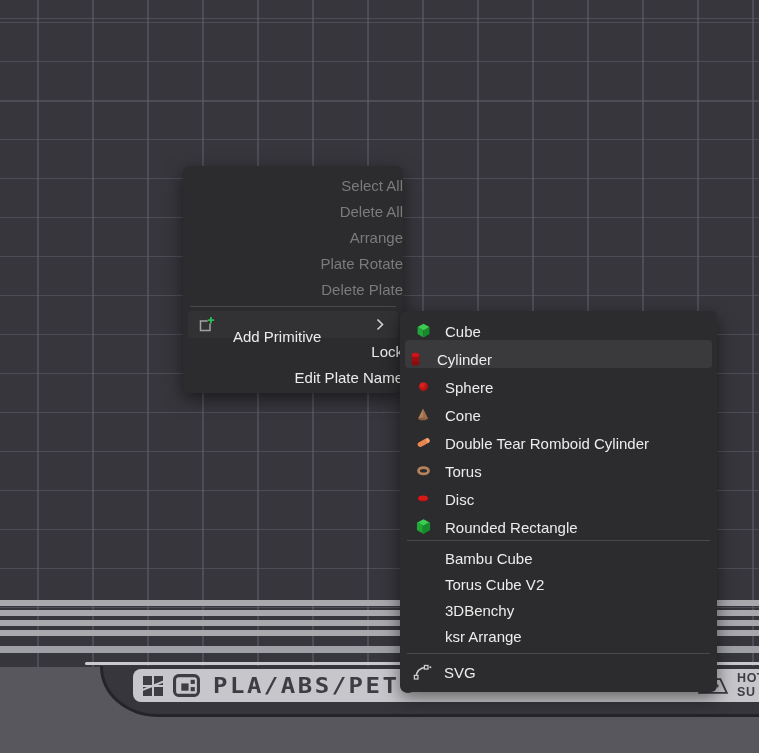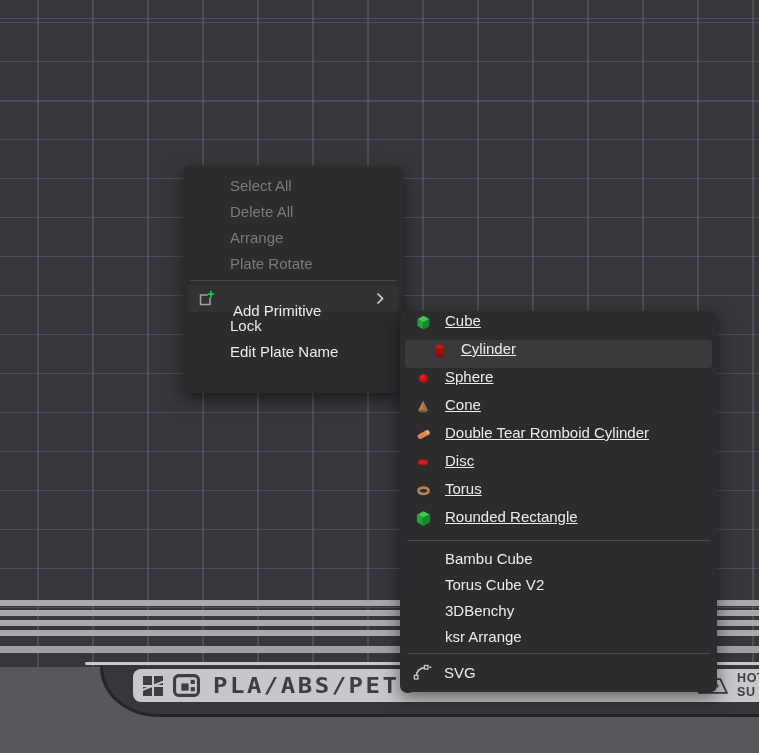--- a/index.html
+++ b/index.html
@@ -46,37 +46,37 @@
 
   
   .menu {
     position:absolute; background:#2c2c2e; z-index:10;
     box-shadow:0 6px 18px rgba(0,0,0,.5);
     color:#ececec; font-size:15px;
   }
   .menu-main { left:183px; top:166px; width:220px; height:227px; border-radius:7px; padding-top:6px; }
   .menu-sub  { left:400px; top:311px; width:317px; height:381px; border-radius:6px; padding-top:1px; }
 
-  .mi { display:flex; align-items:center; height:26px; cursor:default; }
+  .mi { display:flex; align-items:center; height:26px; cursor:default;justify-content:flex-end; }
   .mi .mi-label { white-space:nowrap; }
   .mi.plain .mi-label { padding-left:47px; }
   .mi.disabled { color:#7b7b7b; }
   .mi.parent {
     height:27px; margin:0 5px; padding-left:10px;
     background:#323235; border-radius:3px;
   }
   .mi.parent .mi-label { margin-left:17px;margin-top:24px; }
   .mi .chev { margin-left:auto; margin-right:14px; display:flex; }
 
   .sep { border-top:1px solid #49494b; margin:4px 7px; }
 
-  .smi { display:flex; align-items:flex-start; height:28px; padding-left:13px;text-decoration:underline; }
+  .smi { display:flex; align-items:flex-end; height:28px; padding-left:13px; }
   .smi .mi-icon { width:20px; height:20px; display:flex; align-items:center; justify-content:center; }
   .smi .mi-label { margin-left:12px; white-space:nowrap; }
-  .smi.hl { background:#3a3a3d; margin:0 5px; padding-left:24px; border-radius:4px; }
+  .smi.hl { background:#3a3a3d; margin:0 5px; padding-left:0; border-radius:4px; }
   .smodel { display:flex; align-items:center; height:26px; padding-left:45px; }
   .ssvg { display:flex; align-items:center; height:29px; padding-left:13px; }
   .ssvg .mi-label { margin-left:12px; }
 </style>
 </head>
 <body>
 
 <div id="stage">
 
   <div class="plate-upper"></div>
@@ -123,20 +123,23 @@
     </div>
     <div class="mi plain disabled">
       <span class="mi-label">Delete All</span>
     </div>
     <div class="mi plain disabled">
       <span class="mi-label">Arrange</span>
     </div>
     <div class="mi plain disabled">
       <span class="mi-label">Plate Rotate</span>
     </div>
+    <div class="mi plain disabled">
+      <span class="mi-label">Delete Plate</span>
+    </div>
     <div class="sep"></div>
     <div class="mi parent">
       <svg width="18" height="18" viewBox="0 0 18 18">
         <rect x="2.5" y="5" width="9.5" height="9.5" fill="none" stroke="#a3a3a3" stroke-width="1.5"></rect>
         <path d="M12.9,1 V7.4 M9.7,4.2 H16.1" stroke="#2c2c2e" stroke-width="4.2" fill="none"></path>
         <path d="M12.9,1 V7.4 M9.7,4.2 H16.1" stroke="#2dbf57" stroke-width="1.8" fill="none"></path>
       </svg>
       <span class="mi-label">Add Primitive</span>
       <span class="chev">
         <svg width="8" height="13" viewBox="0 0 8 13">
@@ -209,35 +212,35 @@
             <rect x="2" y="5.7" width="12" height="4.8" rx="2.4" fill="#e8854d"></rect>
             <ellipse cx="12.6" cy="8.1" rx="1.5" ry="2.3" fill="#f2a475"></ellipse>
           </g>
         </svg>
       </span>
       <span class="mi-label">Double Tear Romboid Cylinder</span>
     </div>
 
     <div class="smi">
       <span class="mi-icon">
+        <svg width="17" height="17" viewBox="0 0 16 16">
+          <ellipse cx="8" cy="8.2" rx="4.7" ry="3" fill="none" stroke="#b5825c" stroke-width="2.6"></ellipse>
+        </svg>
+      </span>
+      <span class="mi-label">Torus</span>
+    </div>
+
+    <div class="smi">
+      <span class="mi-icon">
         <svg width="16" height="16" viewBox="0 0 16 16">
           <ellipse cx="8" cy="9" rx="4.9" ry="2.5" fill="#a31111"></ellipse>
           <ellipse cx="8" cy="8" rx="4.9" ry="2.5" fill="#d81919"></ellipse>
         </svg>
       </span>
       <span class="mi-label">Disc</span>
-    </div>
-
-    <div class="smi">
-      <span class="mi-icon">
-        <svg width="17" height="17" viewBox="0 0 16 16">
-          <ellipse cx="8" cy="8.2" rx="4.7" ry="3" fill="none" stroke="#b5825c" stroke-width="2.6"></ellipse>
-        </svg>
-      </span>
-      <span class="mi-label">Torus</span>
     </div>
 
     <div class="smi">
       <span class="mi-icon">
         <svg width="17" height="17" viewBox="0 0 16 16">
           <polygon points="8,2.2 13.2,5.2 8,8.2 2.8,5.2" fill="#3ecb52" stroke="#3ecb52" stroke-width="2" stroke-linejoin="round"></polygon>
           <polygon points="2.8,5.2 8,8.2 8,13.8 2.8,10.8" fill="#21a637" stroke="#21a637" stroke-width="2" stroke-linejoin="round"></polygon>
           <polygon points="13.2,5.2 8,8.2 8,13.8 13.2,10.8" fill="#178a2b" stroke="#178a2b" stroke-width="2" stroke-linejoin="round"></polygon>
         </svg>
       </span>

